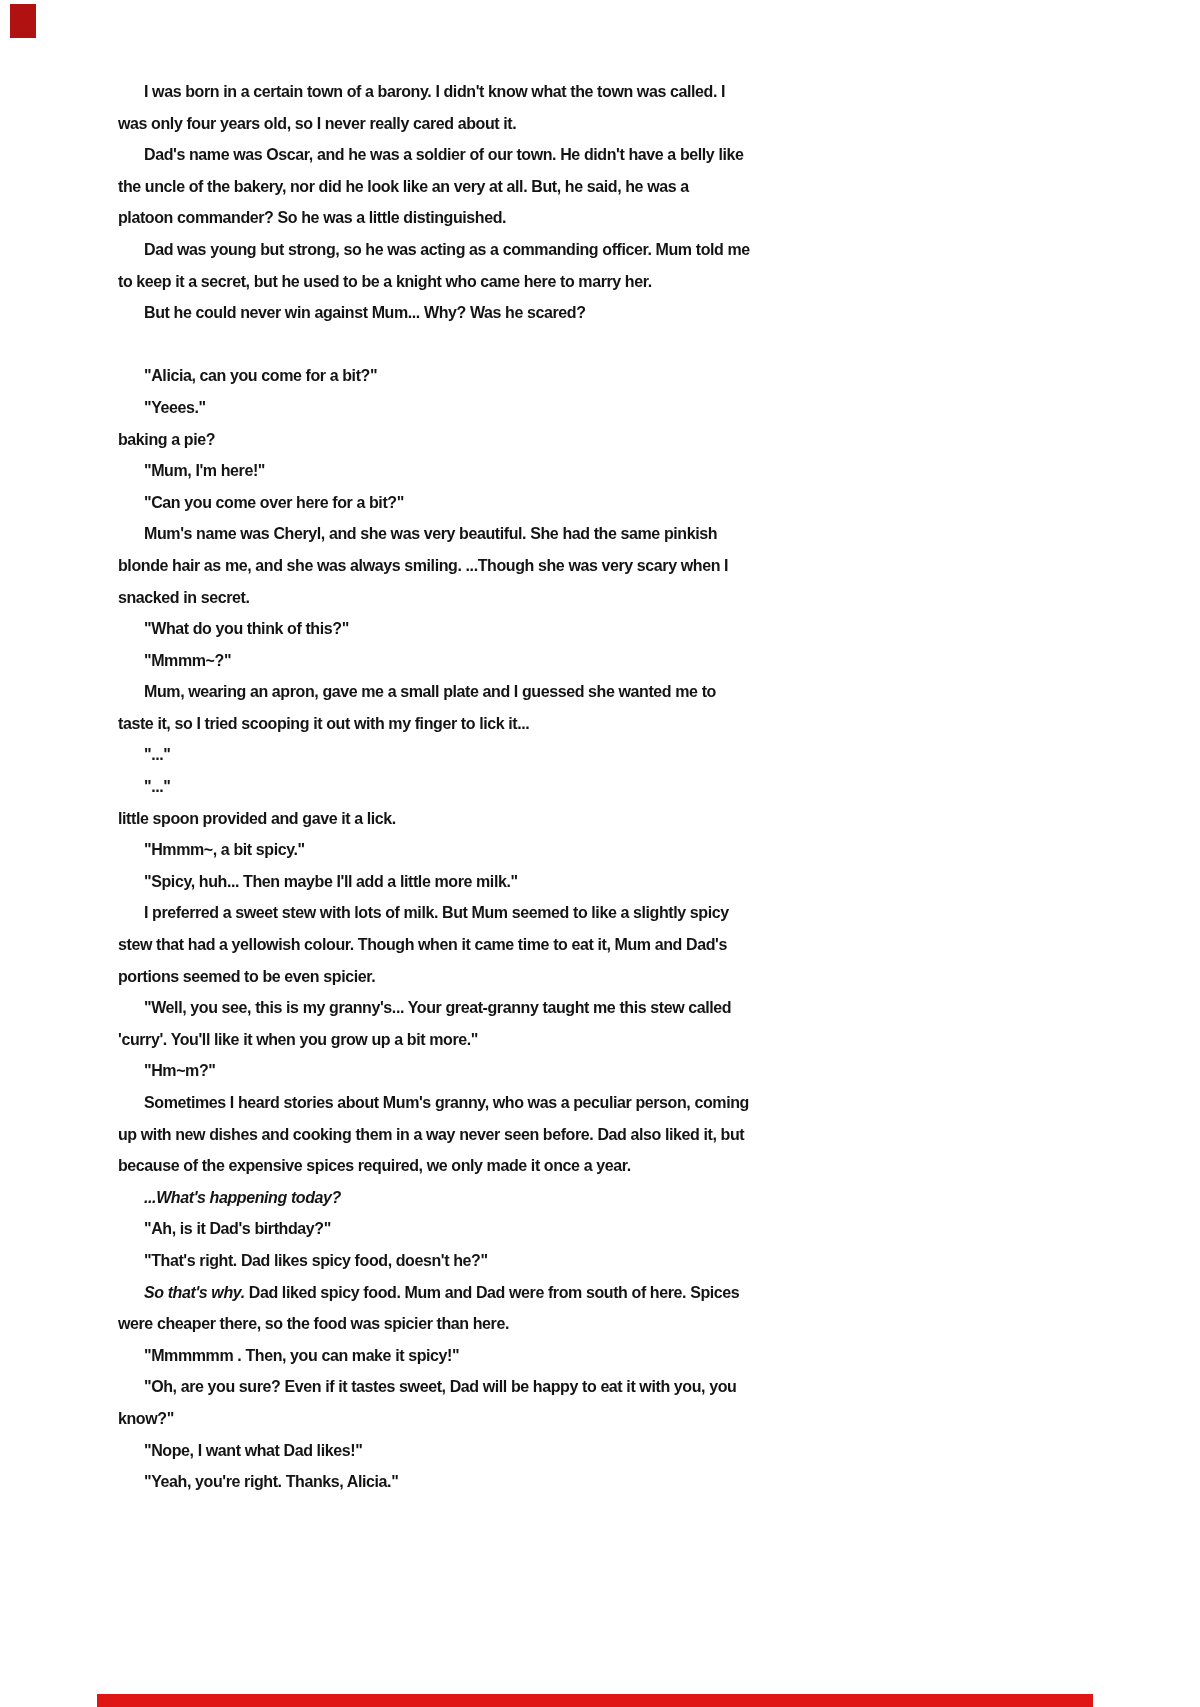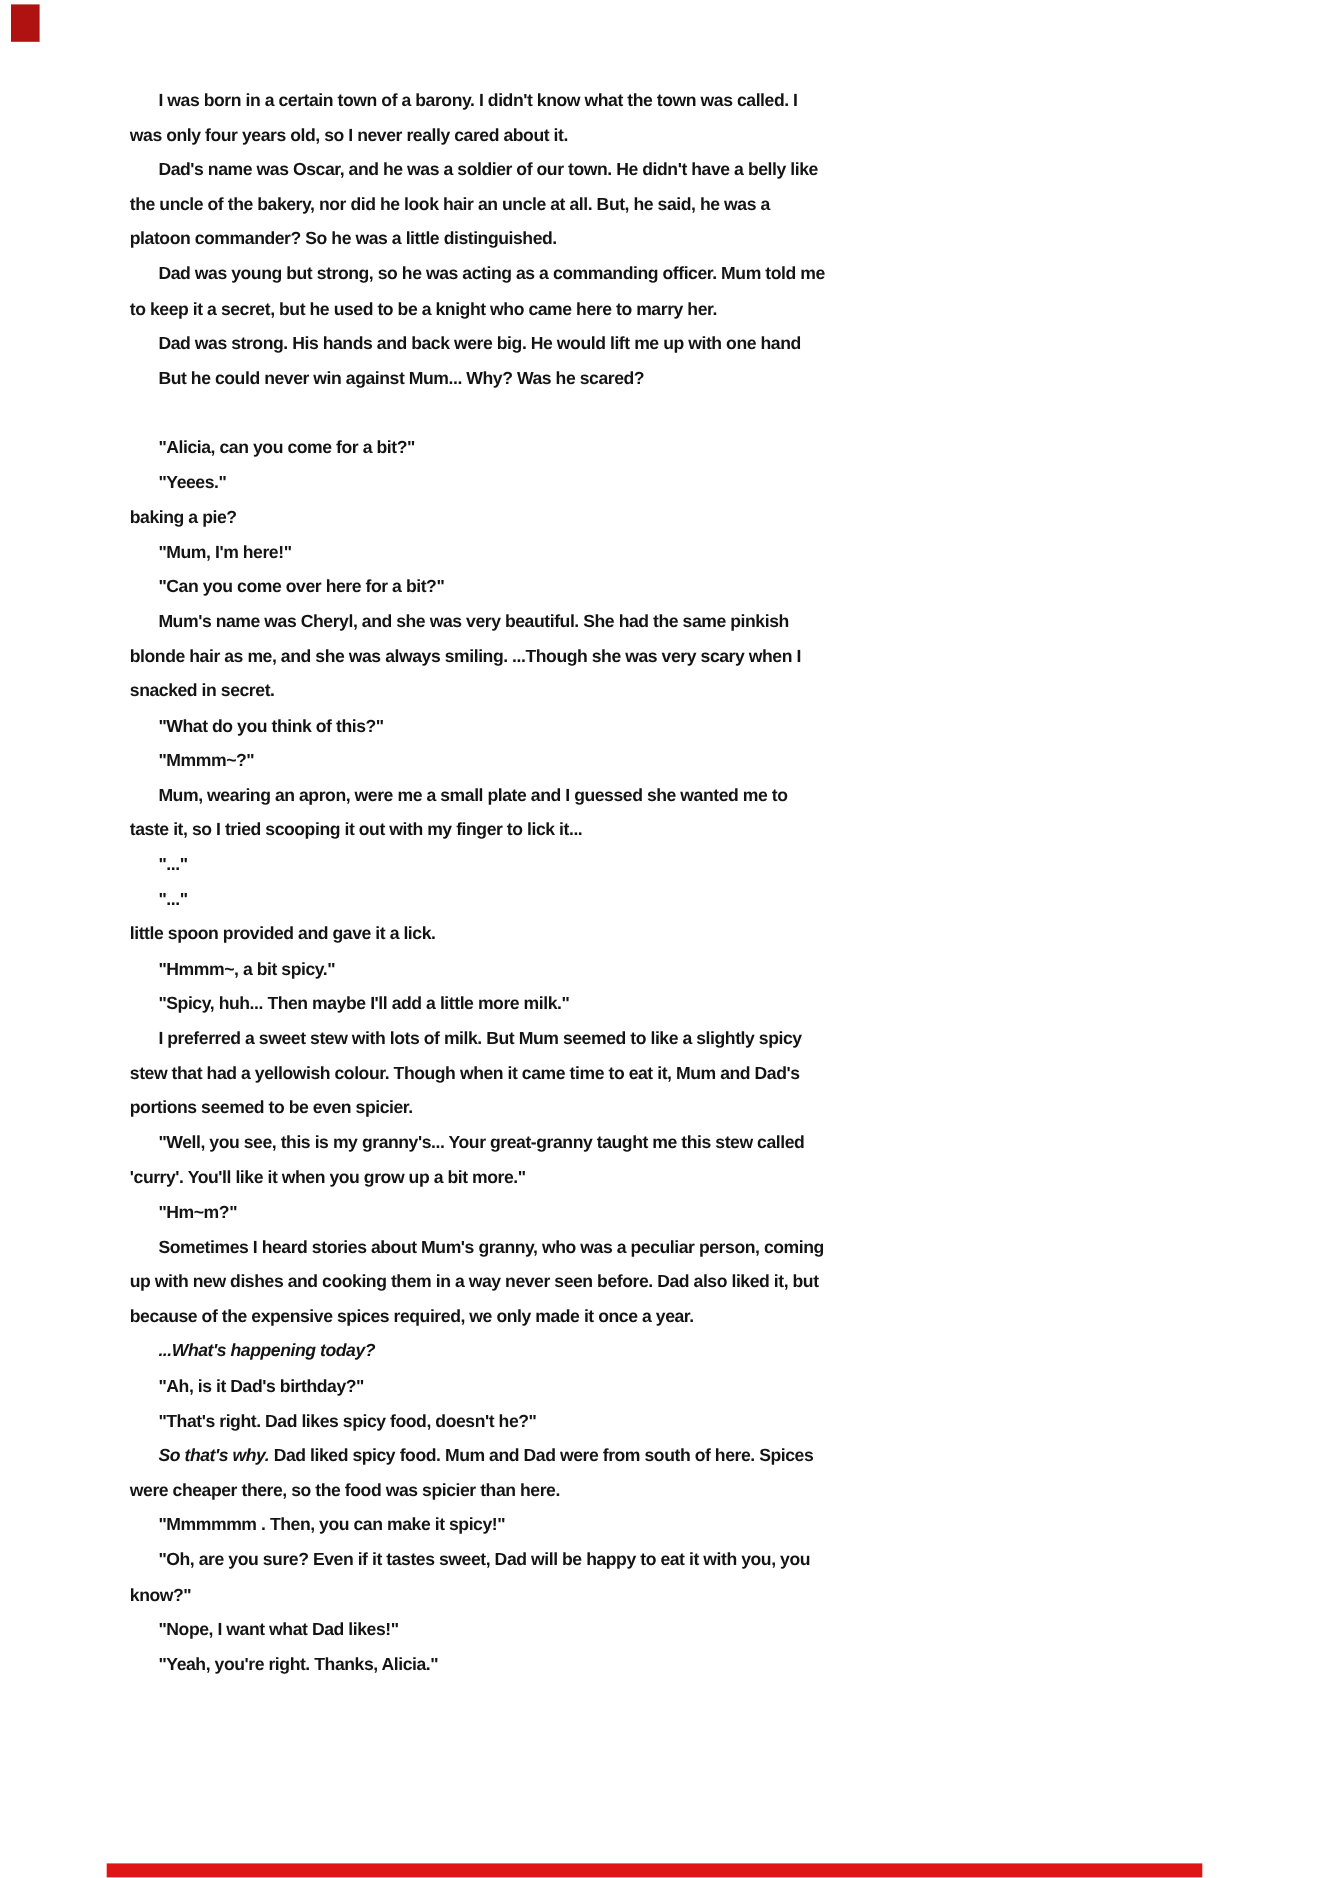--- a/index.html
+++ b/index.html
@@ -45,38 +45,37 @@
 </head>
 <body>
 
 <div class="page" style="color: rgb(20, 20, 20);">
   <div class="corner-mark" style="background: rgb(176, 18, 18);"></div>
 
   <div class="text-block">
       <div class="line indent"><span>I was born in a certain town of a barony. I didn't know what the town was called. I</span></div>
       <div class="line"><span>was only four years old, so I never really cared about it.</span></div>
       <div class="line indent"><span>Dad's name was Oscar, and he was a soldier of our town. He didn't have a belly like</span></div>
-      <div class="line"><span>the uncle of the bakery, nor did he look hair an uncle at all. But, he said, he was a</span></div>
+      <div class="line"><span>the uncle of the bakery, nor did he look like an very at all. But, he said, he was a</span></div>
       <div class="line"><span>platoon commander? So he was a little distinguished.</span></div>
       <div class="line indent"><span>Dad was young but strong, so he was acting as a commanding officer. Mum told me</span></div>
       <div class="line"><span>to keep it a secret, but he used to be a knight who came here to marry her.</span></div>
-      <div class="line indent"><span>Dad was strong. His hands and back were big. He would lift me up with one hand</span></div>
       <div class="line indent"><span>But he could never win against Mum... Why? Was he scared?</span></div>
       <div class="line"></div>
       <div class="line indent"><span>"Alicia, can you come for a bit?"</span></div>
       <div class="line indent"><span>"Yeees."</span></div>
       <div class="line"><span>baking a pie?</span></div>
       <div class="line indent"><span>"Mum, I'm here!"</span></div>
       <div class="line indent"><span>"Can you come over here for a bit?"</span></div>
       <div class="line indent"><span>Mum's name was Cheryl, and she was very beautiful. She had the same pinkish</span></div>
       <div class="line"><span>blonde hair as me, and she was always smiling. ...Though she was very scary when I</span></div>
       <div class="line"><span>snacked in secret.</span></div>
       <div class="line indent"><span>"What do you think of this?"</span></div>
       <div class="line indent"><span>"Mmmm~?"</span></div>
-      <div class="line indent"><span>Mum, wearing an apron, were me a small plate and I guessed she wanted me to</span></div>
+      <div class="line indent"><span>Mum, wearing an apron, gave me a small plate and I guessed she wanted me to</span></div>
       <div class="line"><span>taste it, so I tried scooping it out with my finger to lick it...</span></div>
       <div class="line indent"><span>"..."</span></div>
       <div class="line indent"><span>"..."</span></div>
       <div class="line"><span>little spoon provided and gave it a lick.</span></div>
       <div class="line indent"><span>"Hmmm~, a bit spicy."</span></div>
       <div class="line indent"><span>"Spicy, huh... Then maybe I'll add a little more milk."</span></div>
       <div class="line indent"><span>I preferred a sweet stew with lots of milk. But Mum seemed to like a slightly spicy</span></div>
       <div class="line"><span>stew that had a yellowish colour. Though when it came time to eat it, Mum and Dad's</span></div>
       <div class="line"><span>portions seemed to be even spicier.</span></div>
       <div class="line indent"><span>"Well, you see, this is my granny's... Your great-granny taught me this stew called</span></div>

